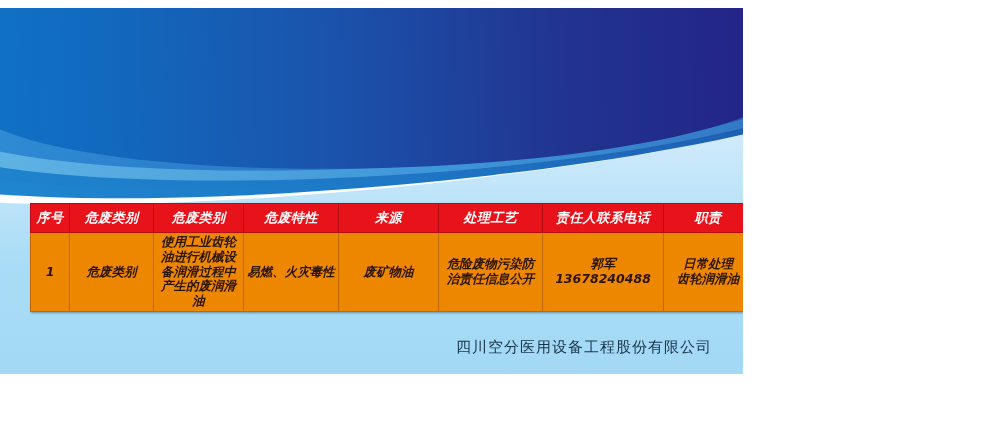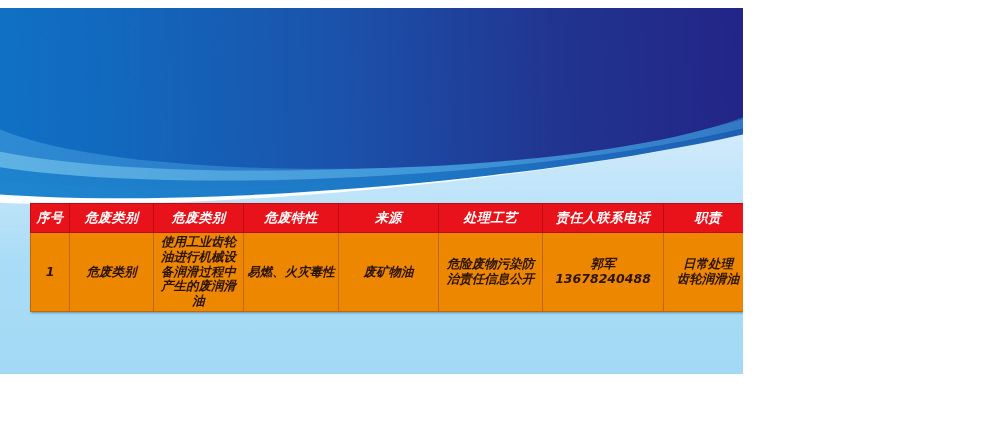--- a/index.html
+++ b/index.html
@@ -191,13 +191,14 @@
           <div>13678240488</div>
         </td>
         <td>
           <div>日常处理</div>
           <div>齿轮润滑油</div>
         </td>
       </tr>
     </tbody>
   </table>
 
+  <div id="company-name">四川空分医用设备工程股份有限公司</div>
 </div>
 
 </body></html>

